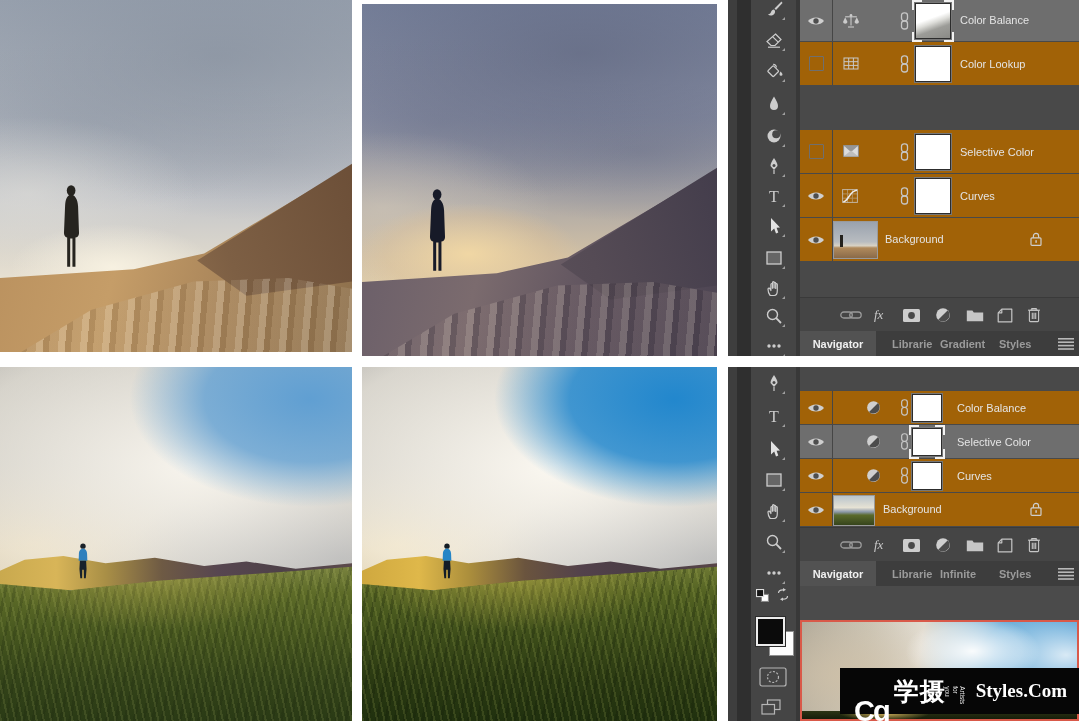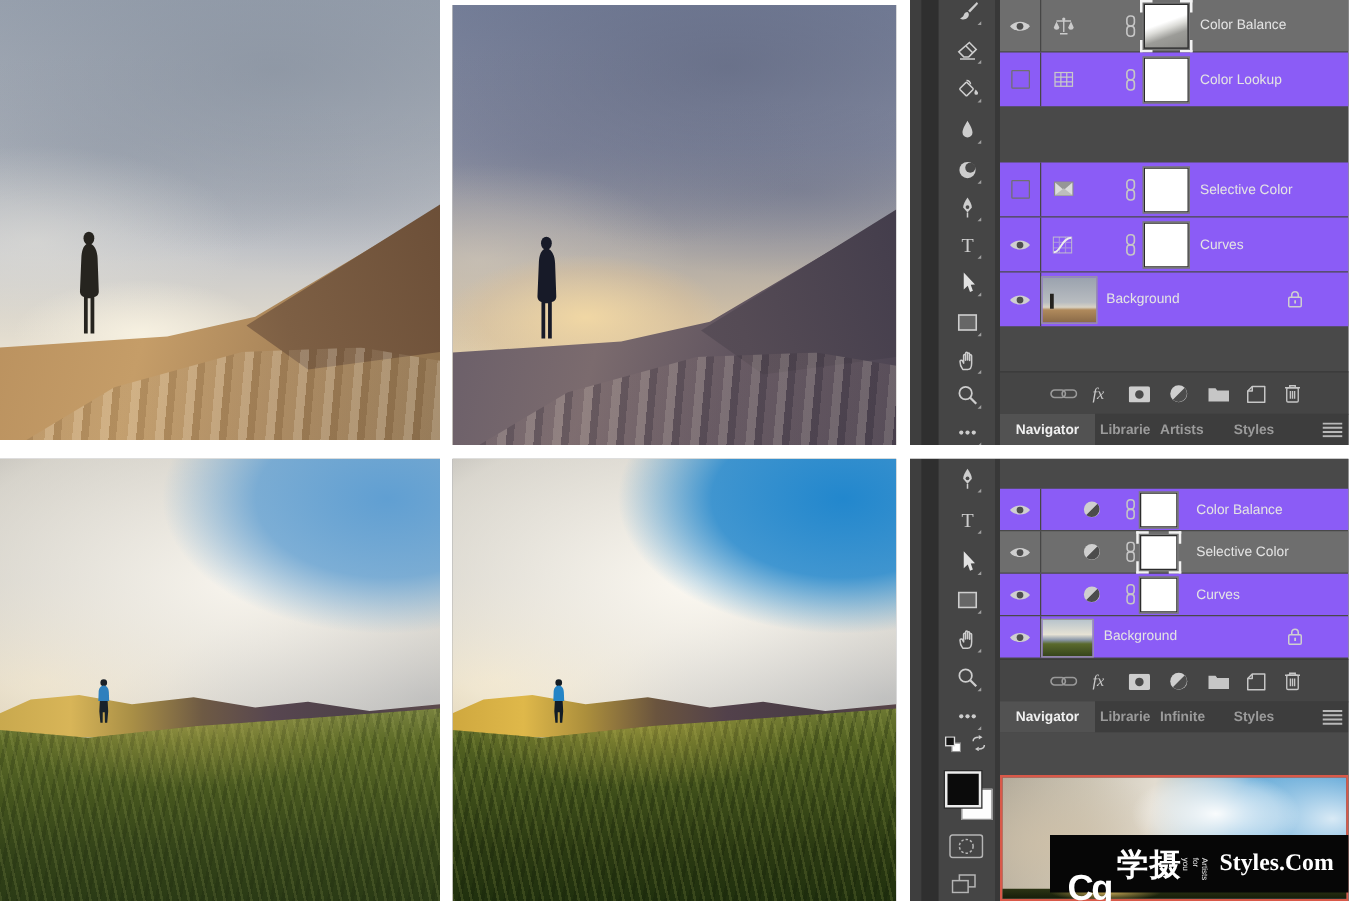--- a/index.html
+++ b/index.html
@@ -87,21 +87,21 @@
   .panel2{left:728px;top:367px;width:351px;height:354px;}
   .edgeA{left:0;top:0;bottom:0;width:9px;background:#3e3e3e;}
   .edgeB{left:9px;top:0;bottom:0;width:14px;background:#2f2f2f;}
   .toolcol{left:23px;top:0;bottom:0;width:45px;background:#454545;}
   .coldiv{left:68px;top:0;bottom:0;width:4px;background:#383838;}
   .main{left:72px;top:0;right:0;bottom:0;background:#494949;}
   .tool{position:absolute;left:9px;width:28px;height:28px;display:flex;align-items:center;justify-content:center;}
   .tool::after{content:"";position:absolute;right:3px;bottom:3px;width:0;height:0;
     border-left:3px solid transparent;border-bottom:3px solid #9f9f9f;}
   
-  .lrow{position:absolute;left:0;right:0;background:#8b5cf6;}
+  .lrow{position:absolute;left:0;right:0;background:#a16207;}
   .lrow.sel{background:#6e6e6e;}
   .eyecell{position:absolute;left:0;top:0;bottom:0;width:32px;border-right:1px solid #464646;
     display:flex;align-items:center;justify-content:center;}
   .eyeslot{width:13px;height:13px;border:1px solid #6f6f6f;border-radius:1px;}
   .ticon{position:absolute;display:flex;align-items:center;}
   .chainpos{position:absolute;left:99px;}
   .mask{position:absolute;background:#fff;border:1px solid #2c2c2c;box-shadow:0 0 0 1px #777;}
   .mask.grad{background:linear-gradient(160deg,#ffffff 42%,#dcdcd8 54%,#9c9c98 70%,#8a8a86 100%);}
   .cnr{position:absolute;width:8px;height:8px;}
   .cnr.tl{left:-4px;top:-4px;border-left:2px solid #f2f2f2;border-top:2px solid #f2f2f2;}
@@ -112,21 +112,21 @@
   .thumb{position:absolute;border:1px solid #9a9a9a;overflow:hidden;}
   .lockpos{position:absolute;right:38px;}
   
   .btnbar{position:absolute;left:0;right:0;height:34px;background:#454545;border-top:1px solid #3a3a3a;}
   .pbtn{position:absolute;top:0;height:34px;display:flex;align-items:center;}
   .fx{font-size:13px;font-style:italic;color:#c9c9c9;font-family:"Liberation Serif",serif;}
   .tabbar{position:absolute;left:0;right:0;height:25px;background:#3d3d3d;}
   .tab-active{position:absolute;left:0;top:0;width:76px;height:25px;background:#525252;
     display:flex;align-items:center;justify-content:center;font-size:11px;font-weight:700;color:#f0f0f0;}
   .tab{position:absolute;top:0;height:25px;display:flex;align-items:center;
-    font-size:11px;font-weight:700;color:#9b9b9b;white-space:nowrap;}
+    font-size:11px;font-weight:700;color:#9b9b9b;white-space:nowrap;margin-left:12px;}
   .hamb{position:absolute;right:5px;top:7px;}
   
   .navzone{position:absolute;left:0;right:0;bottom:0;background:#4b4b4b;}
   .navprev{position:absolute;left:0;right:0;bottom:0;height:97px;border:2px solid #d95949;
     background:
       radial-gradient(ellipse 90px 46px at 62% 30%, rgba(255,255,255,.95), rgba(255,255,255,.35) 55%, transparent 75%),
       radial-gradient(ellipse 120px 70px at 96% 34%, rgba(255,255,255,.8), transparent 70%),
       radial-gradient(ellipse 140px 80px at 16% 55%, rgba(206,192,168,.9), transparent 75%),
       linear-gradient(100deg,#b2aa9a 0%,#ccc5b5 24%,#e2dcd0 42%,#6fb0da 68%,#2f8ccc 100%);}
   .navgrass{position:absolute;left:0;right:0;bottom:0;height:8px;
@@ -547,21 +547,21 @@
         <span class="pbtn" style="left:227px">
             <svg class="icw" width="14" height="16">
               <use href="#i-trash"></use>
             </svg>
           </span>
       </div>
 
       <div class="tabbar" style="top:331px">
         <span class="tab-active">Navigator</span>
         <span class="tab" style="left:80px">Librarie</span>
-        <span class="tab" style="left:128px">Artists</span>
+        <span class="tab" style="left:128px">Gradient</span>
         <span class="tab" style="left:187px">Styles</span>
         <span class="hamb">
             <svg class="icw" width="16" height="12">
               <use href="#i-hamb"></use>
             </svg>
           </span>
       </div>
     </div>
   </div>
 

